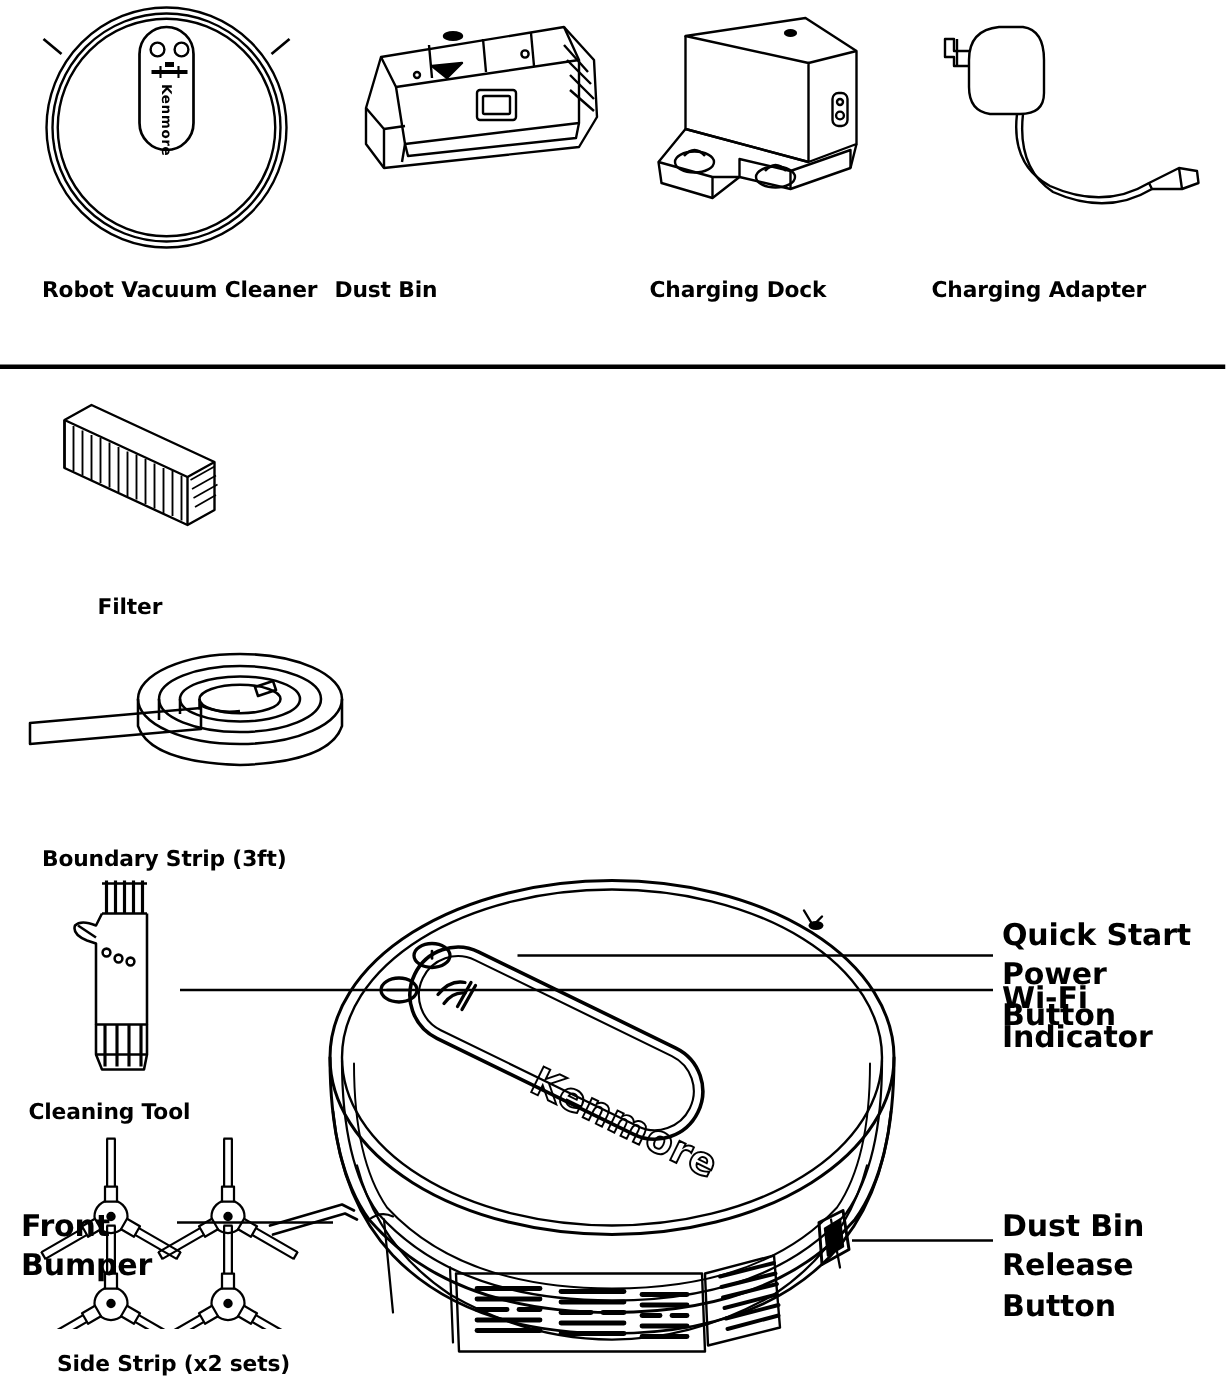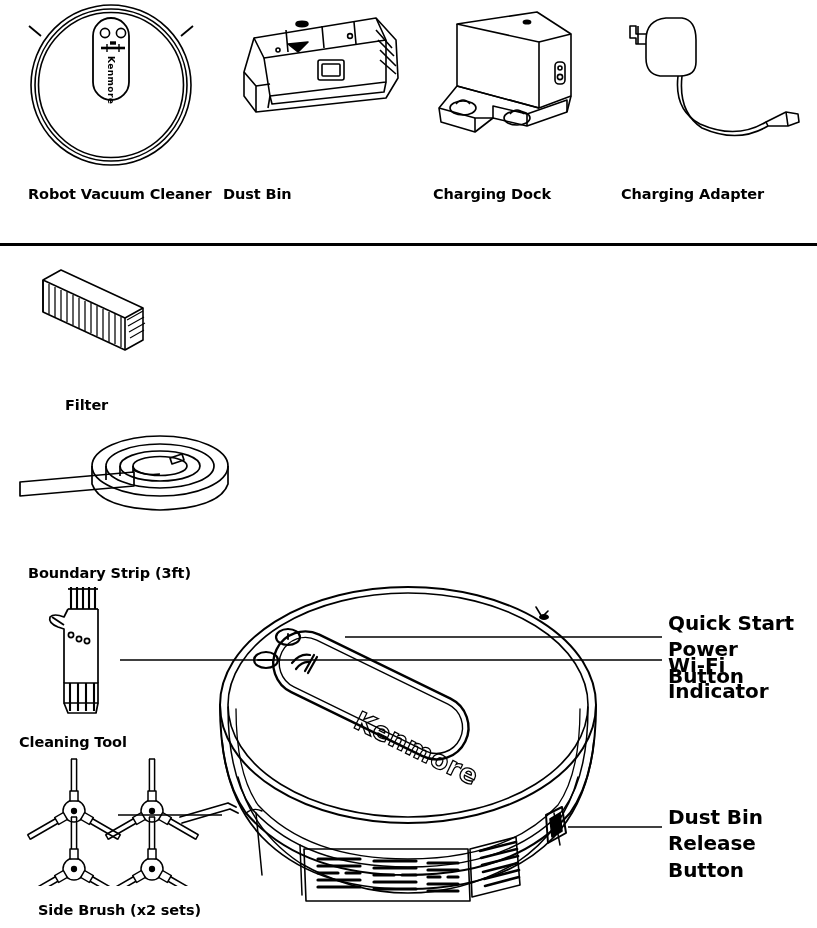--- a/index.html
+++ b/index.html
@@ -310,21 +310,21 @@
                 </g>
               </g>
             </g>
           </defs>
           <use href="#sidebrush" x="62" y="60"></use>
           <use href="#sidebrush" x="140" y="60"></use>
           <use href="#sidebrush" x="62" y="118"></use>
           <use href="#sidebrush" x="140" y="118"></use>
         </svg>
       </div>
-      <div class="part-label">Side Brush (x2 sets)</div>
+      <div class="part-label">Side Strip (x2 sets)</div>
     </div>
 
   </div>
 </div>
 
 <div class="diagram">
 
   <svg width="817" height="383" viewBox="0 0 817 383">
     <g fill="none" stroke="#000" stroke-linejoin="round" stroke-linecap="round">
 
@@ -409,14 +409,15 @@
       <path d="M120 115 L420 115"></path>
       <path d="M345 92 L662 92"></path>
       <path d="M420 115 L662 115"></path>
       <path d="M118 270 L222 270"></path>
       <path d="M568 282 L662 282"></path>
     </g>
   </svg>
 
   <div class="callout" id="callout-power">Quick Start Power Button</div>
   <div class="callout" id="callout-wifi">Wi-Fi Indicator</div>
+  <div class="callout" id="callout-bumper">Front Bumper</div>
   <div class="callout" id="callout-release">Dust Bin Release Button</div>
 </div>
 
 </body></html>

